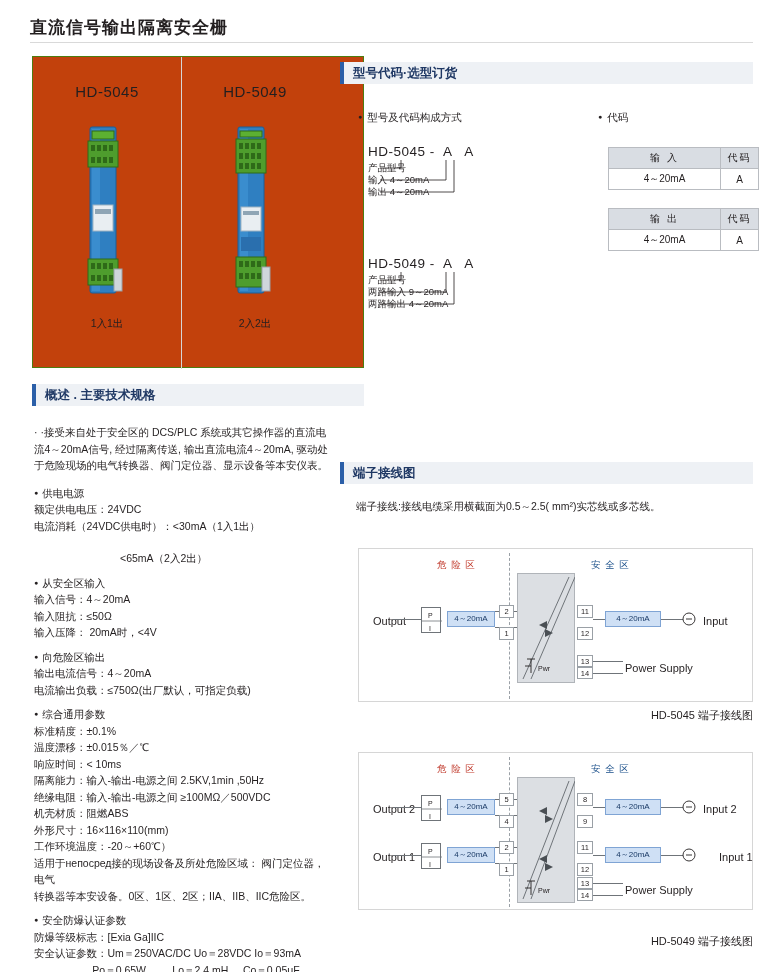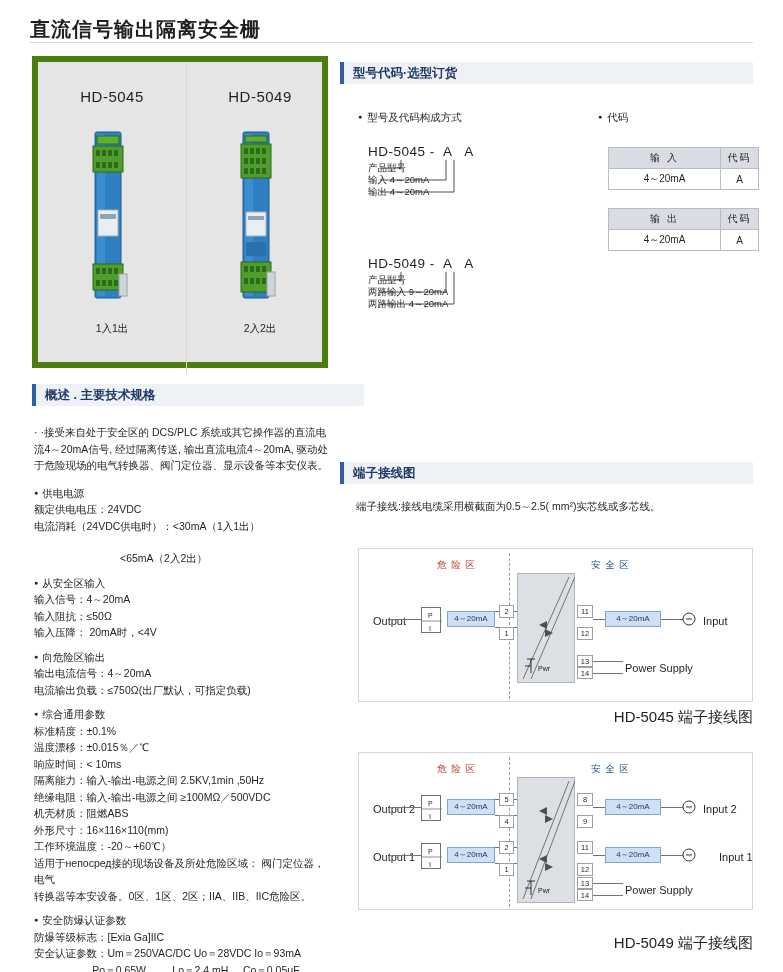--- a/index.html
+++ b/index.html
@@ -7,32 +7,32 @@
   body {
     width: 783px; height: 972px;
     background: #ffffff;
     font-family: "Liberation Sans", sans-serif;
     color: #231f20;
     position: relative;
     overflow: hidden;
   }
   .page-title {
     position:absolute; left:30px; top:16px;
-    font-size:20px; font-weight:bold; letter-spacing:1px;
+    font-size:17px; font-weight:bold; letter-spacing:1px;
     color:#231f20;
   }
   .title-rule {
     position:absolute; left:30px; top:42px; width:723px; height:1px;
     background:#d9d9d9;
   }
 
   
   .product-box {
-    position:absolute; left:32px; top:56px; width:296px; height:312px;
-    border:6px solid #4d7c0f; background:#e5e5e5;
+    position:absolute; left:32px; top:56px; width:332px; height:312px;
+    border:1px solid #4d7c0f; background:#c2410c;
   }
   .product-box .divider {
     position:absolute; left:148px; top:0; width:1px; height:312px; background:#d6d6d6;
   }
   .prod {
     position:absolute; top:0; width:148px; height:312px;
   }
   .prod.left { left:0; }
   .prod.right { left:148px; }
   .prod .name {
@@ -110,21 +110,21 @@
   .pi-box {
     position:absolute; border:1px solid #6f7479; background:#fff;
     font-size:7.5px; color:#231f20;
   }
   .term {
     position:absolute; background:#fff; border:1px solid #9aa0a6;
     font-size:7.5px; text-align:center; line-height:11px; color:#231f20;
   }
   .sm { position:absolute; font-size:11px; color:#231f20; white-space:nowrap; }
   .cardcap {
-    position:absolute; font-size:15px; color:#231f20; text-align:right;
+    position:absolute; font-size:11px; color:#231f20; text-align:right;
   }
   .hline { position:absolute; background:#6f7479; height:1px; }
 </style>
 </head>
 <body>
 
 <div class="page-title">直流信号输出隔离安全栅</div>
 <div class="title-rule"></div>
 
 <div class="product-box">

